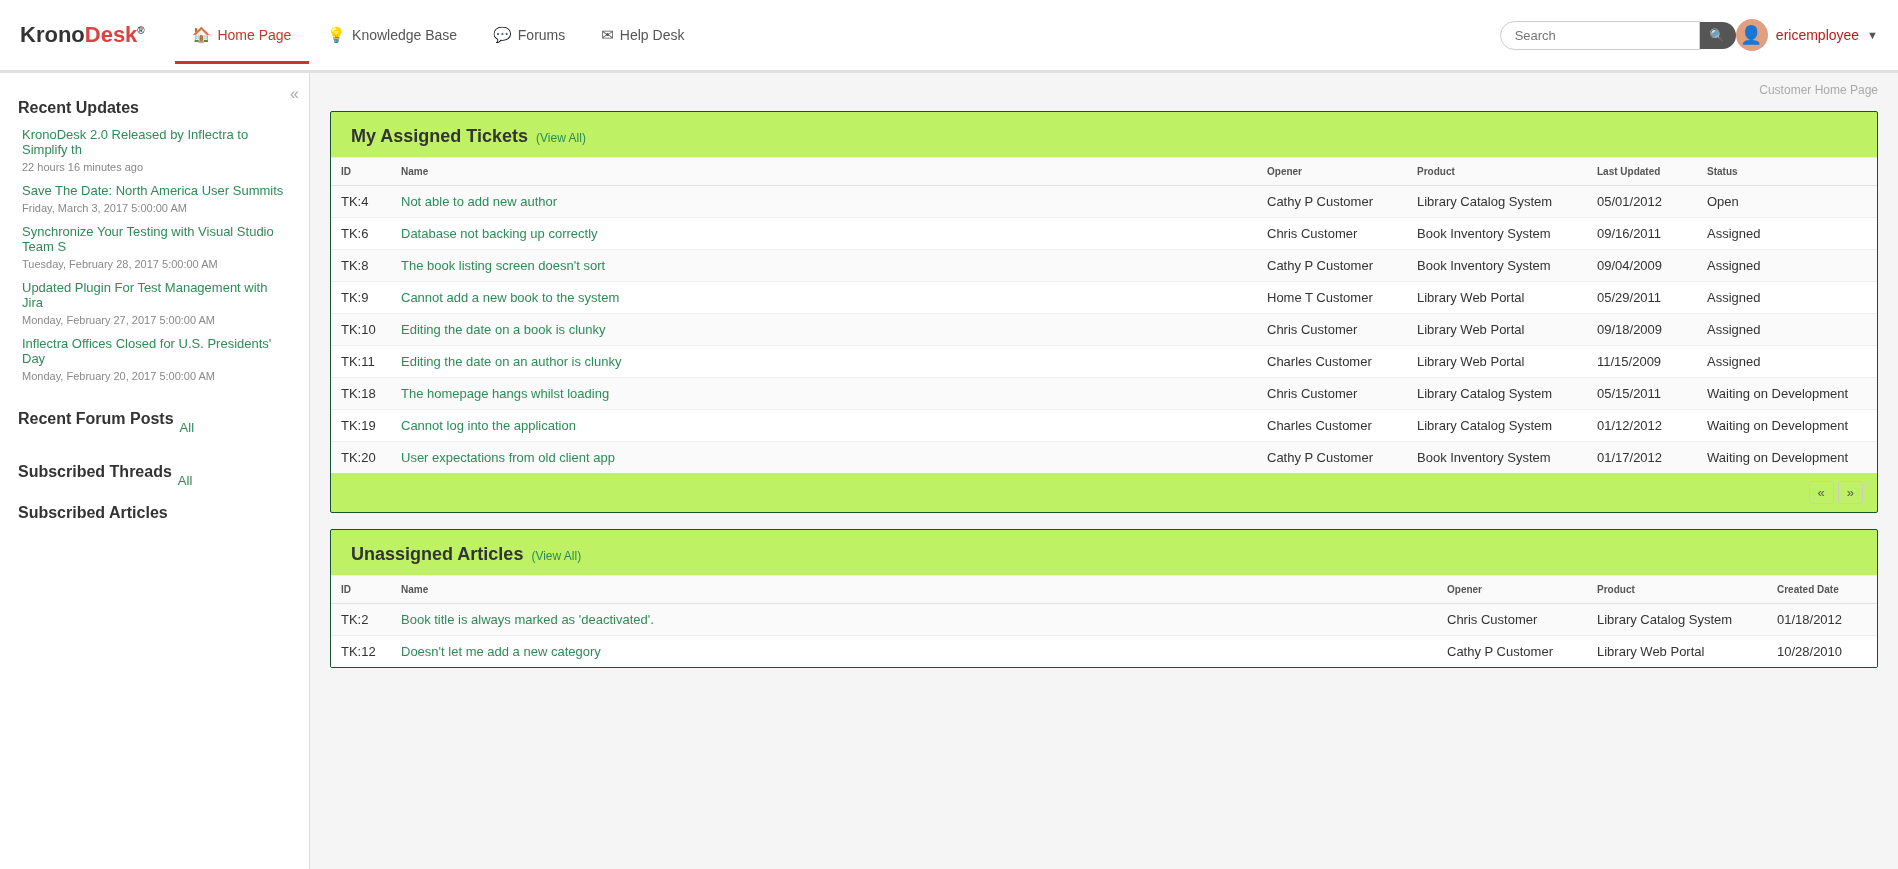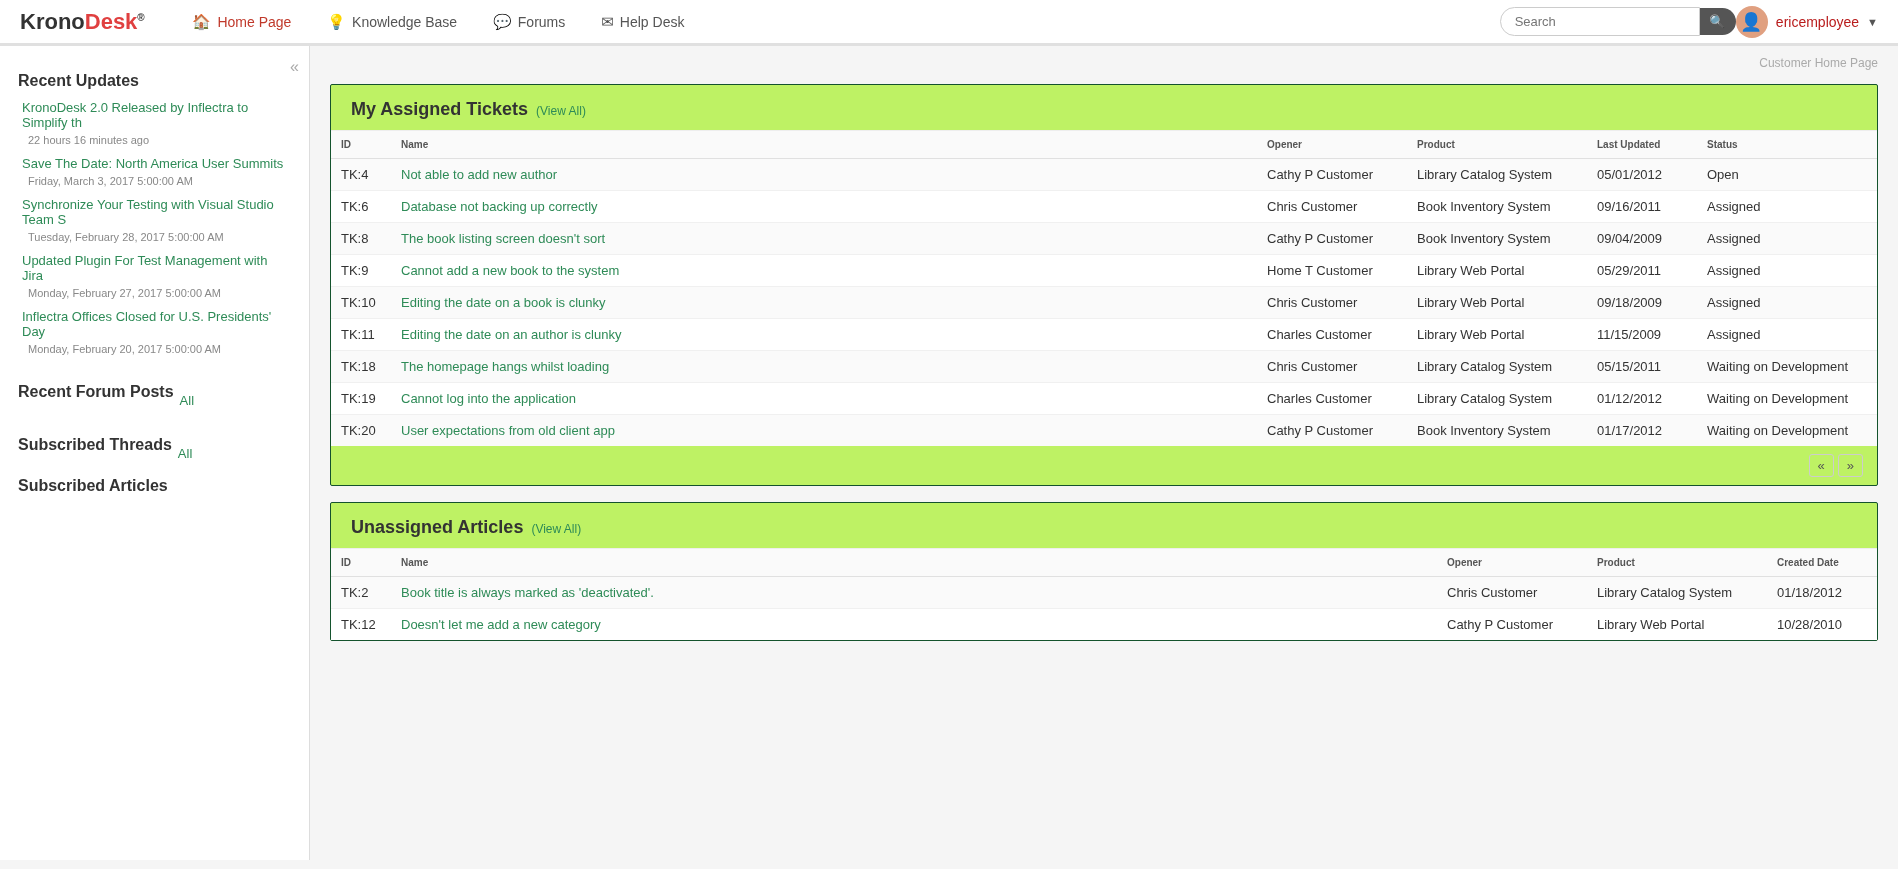--- a/index.html
+++ b/index.html
@@ -5,21 +5,21 @@
     * { box-sizing: border-box; margin: 0; padding: 0; }
     body { font-family: Arial, sans-serif; font-size: 13px; background: #f5f5f5; color: #333; }
 
     
     .header {
       display: flex;
       align-items: center;
       background: #fff;
       border-bottom: 3px solid #e0e0e0;
       padding: 12px 20px;
-      height: 46px;
+      height: 73px;
       position: relative;
     }
     .logo {
       font-size: 22px;
       font-weight: bold;
       color: #333;
       margin-right: 30px;
       white-space: nowrap;
     }
     .logo span.krono { color: #333; }
@@ -124,21 +124,21 @@
     }
     .sidebar-item a, .sidebar-item-link {
       color: #2e8b57;
       text-decoration: none;
       font-size: 13px;
       cursor: pointer;
     }
     .sidebar-item-time {
       font-size: 11px;
       color: #888;
-      padding-left: 28px;
+      padding-left: 22px;
       margin-bottom: 6px;
     }
     .sidebar-section-forum {
       font-size: 16px;
       font-weight: bold;
       color: #333;
       padding: 14px 18px 6px;
       display: flex;
       align-items: center;
       gap: 6px;

